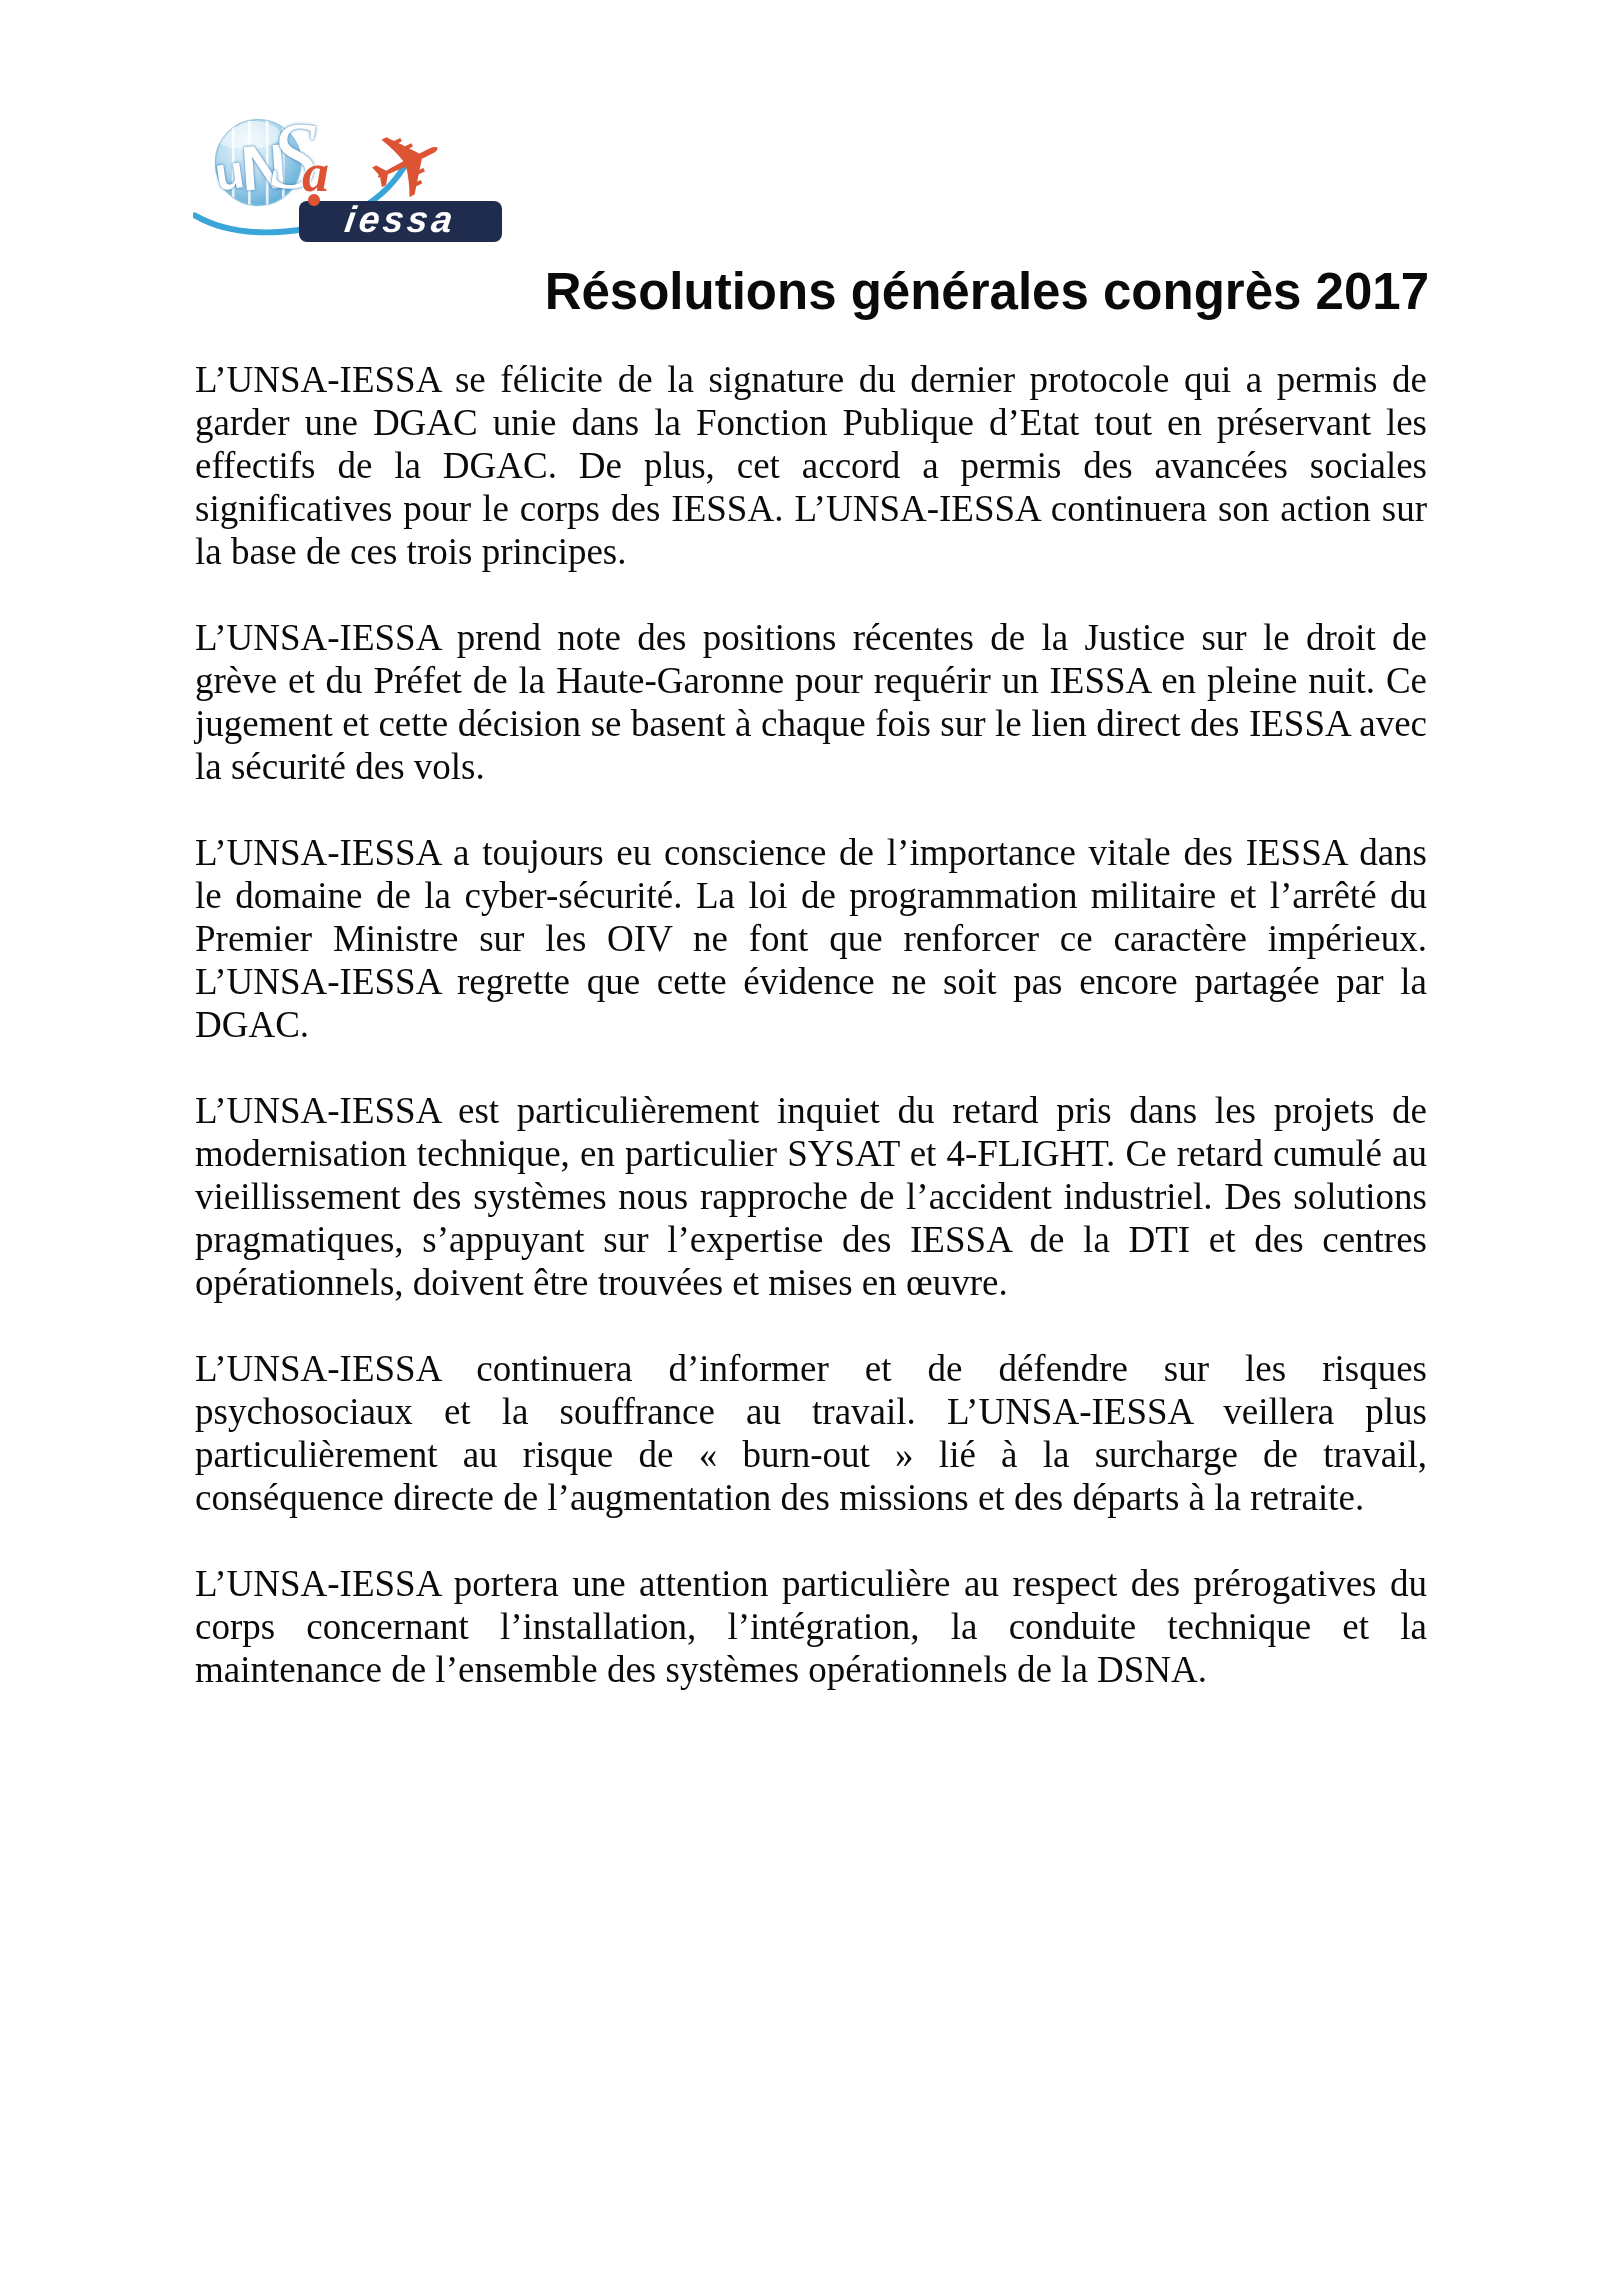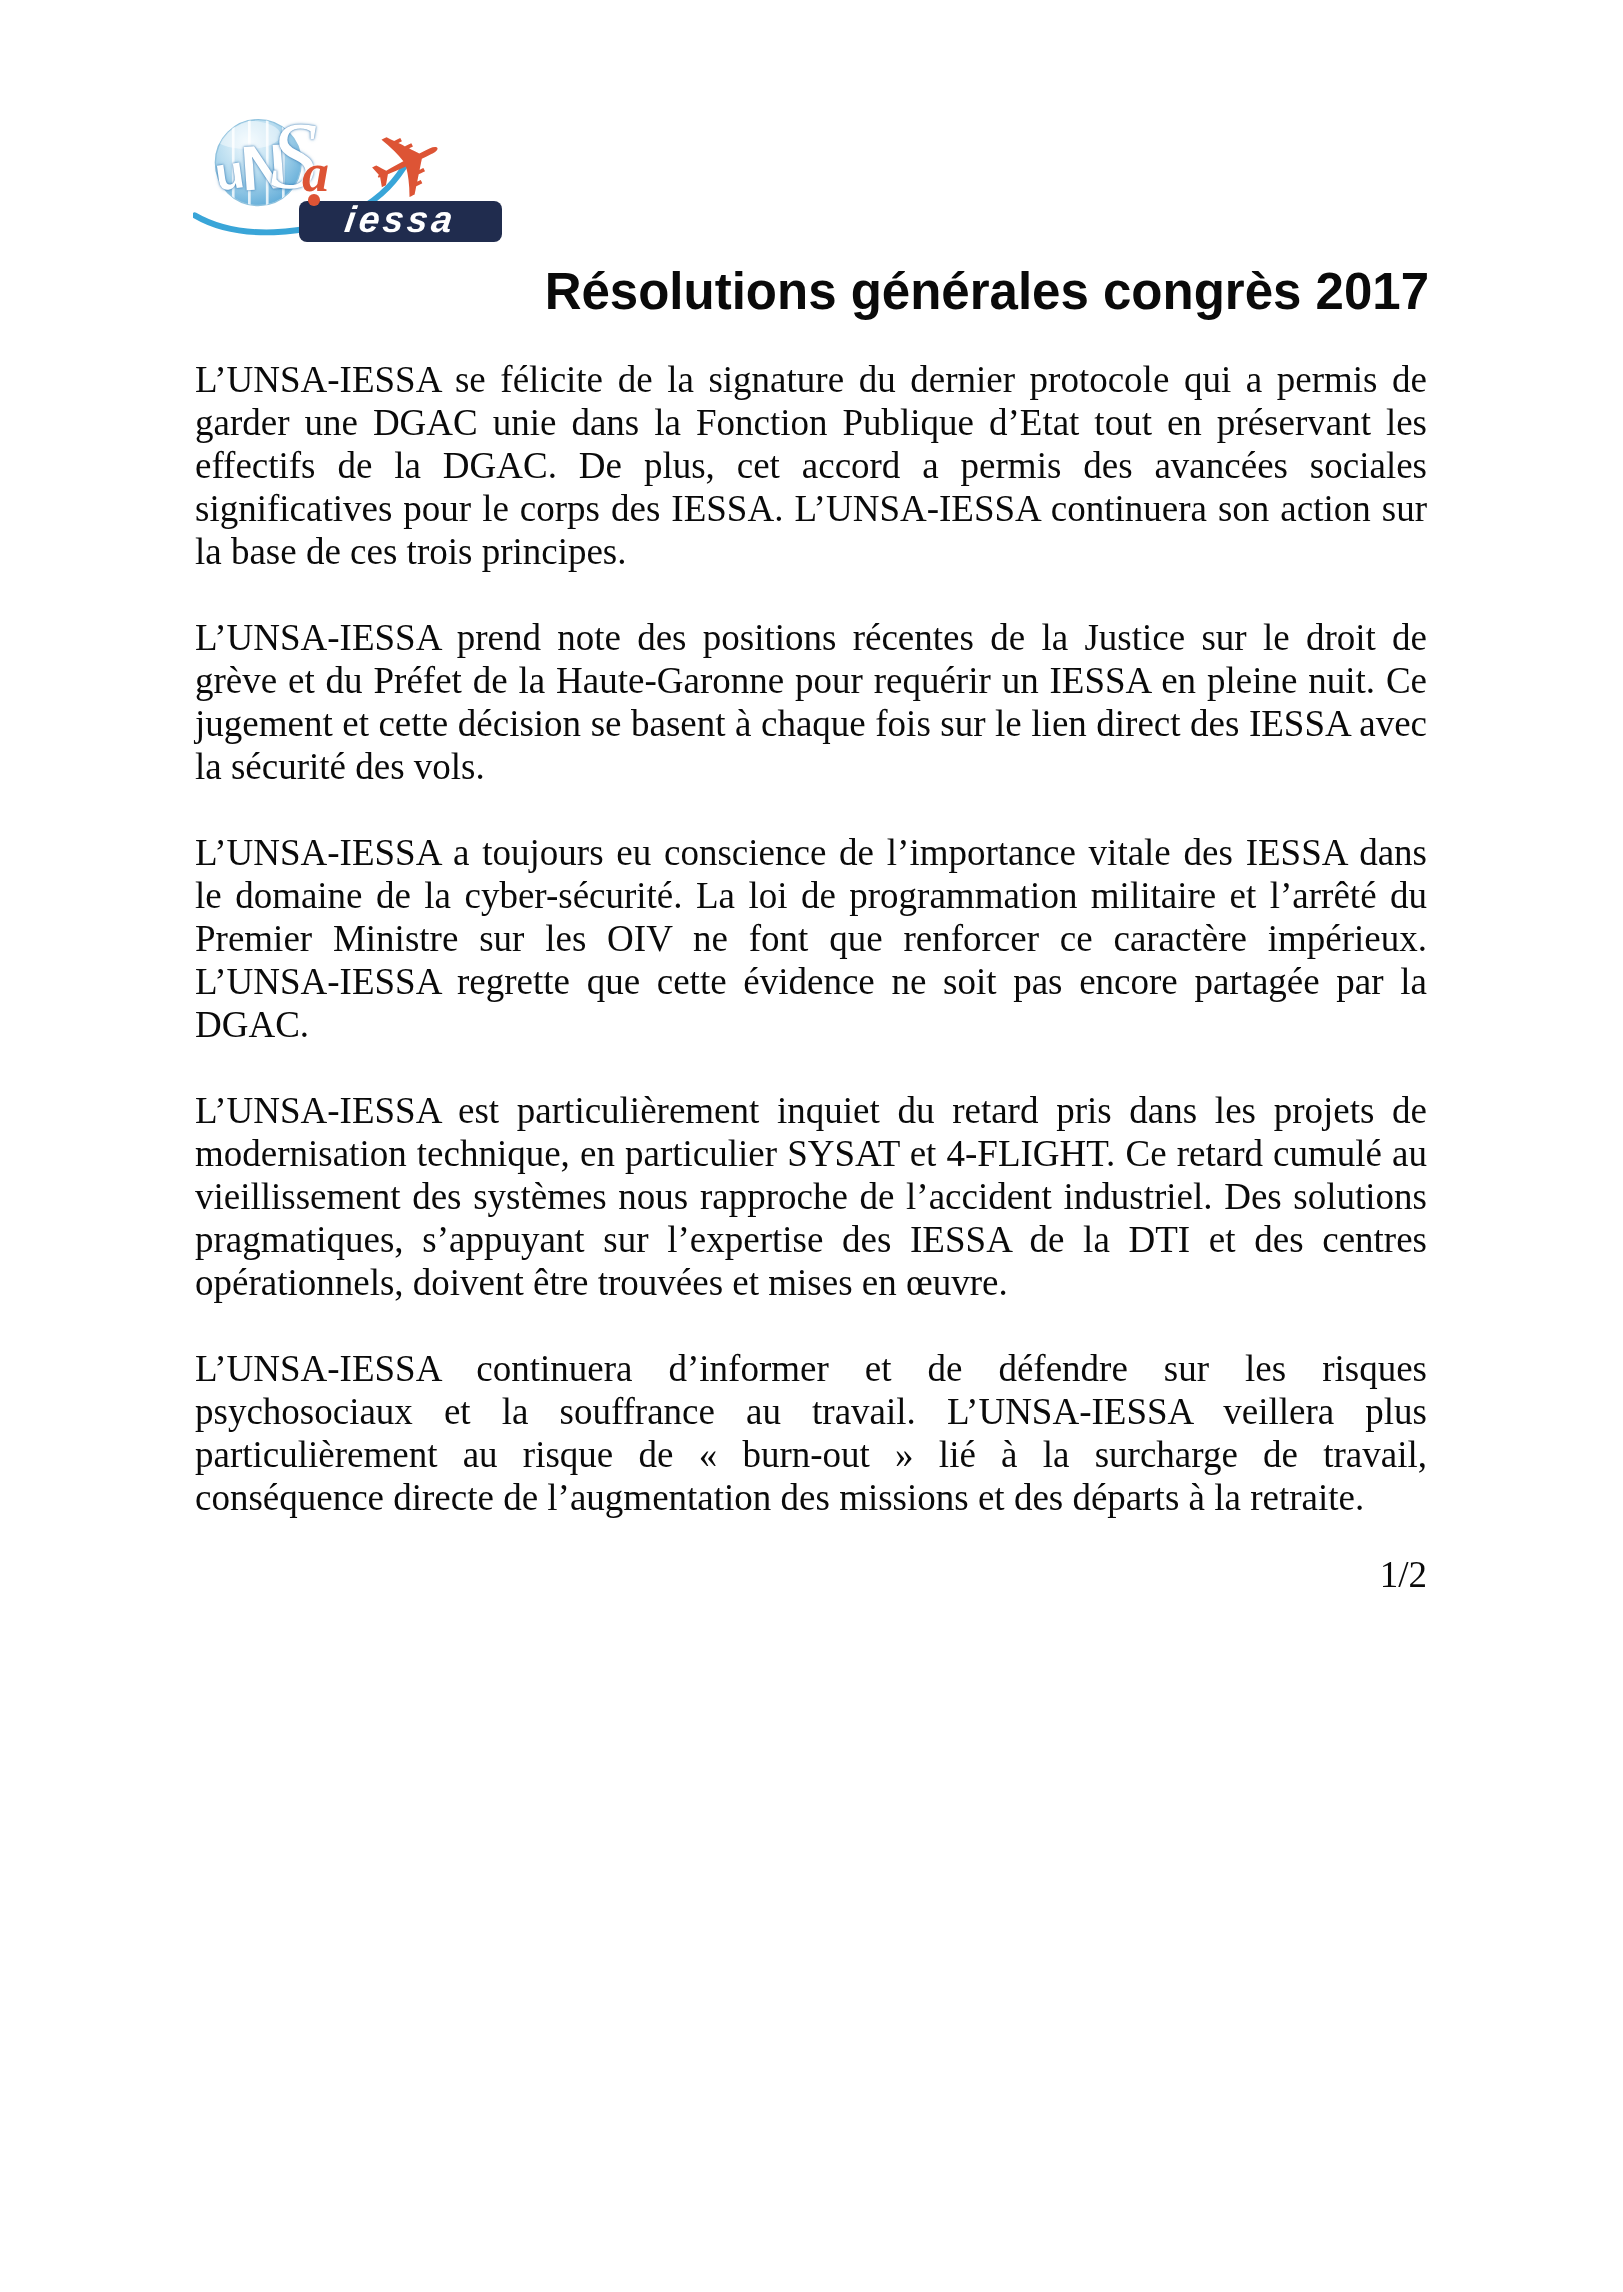--- a/index.html
+++ b/index.html
@@ -100,17 +100,17 @@
   </div>
 
   <h1 class="title">Résolutions générales congrès 2017</h1>
 
   <div class="body">
     <p>L’UNSA-IESSA se félicite de la signature du dernier protocole qui a permis de garder une DGAC unie dans la Fonction Publique d’Etat tout en préservant les effectifs de la DGAC. De plus, cet accord a permis des avancées sociales significatives pour le corps des IESSA. L’UNSA-IESSA continuera son action sur la base de ces trois principes.</p>
     <p>L’UNSA-IESSA prend note des positions récentes de la Justice sur le droit de grève et du Préfet de la Haute-Garonne pour requérir un IESSA en pleine nuit. Ce jugement et cette décision se basent à chaque fois sur le lien direct des IESSA avec la sécurité des vols.</p>
     <p>L’UNSA-IESSA a toujours eu conscience de l’importance vitale des IESSA dans le domaine de la cyber-sécurité. La loi de programmation militaire et l’arrêté du Premier Ministre sur les OIV ne font que renforcer ce caractère impérieux. L’UNSA-IESSA regrette que cette évidence ne soit pas encore partagée par la DGAC.</p>
     <p>L’UNSA-IESSA est particulièrement inquiet du retard pris dans les projets de modernisation technique, en particulier SYSAT et 4-FLIGHT. Ce retard cumulé au vieillissement des systèmes nous rapproche de l’accident industriel. Des solutions pragmatiques, s’appuyant sur l’expertise des IESSA de la DTI et des centres opérationnels, doivent être trouvées et mises en œuvre.</p>
     <p>L’UNSA-IESSA continuera d’informer et de défendre sur les risques psychosociaux et la souffrance au travail. L’UNSA-IESSA veillera plus particulièrement au risque de « burn-out » lié à la surcharge de travail, conséquence directe de l’augmentation des missions et des départs à la retraite.</p>
-    <div class="page-number">1/2</div>
+    <p>L’UNSA-IESSA portera une attention particulière au respect des prérogatives du corps concernant l’installation, l’intégration, la conduite technique et la maintenance de l’ensemble des systèmes opérationnels de la DSNA.</p>
   </div>
 
 </div>
 
 
 </body></html>

